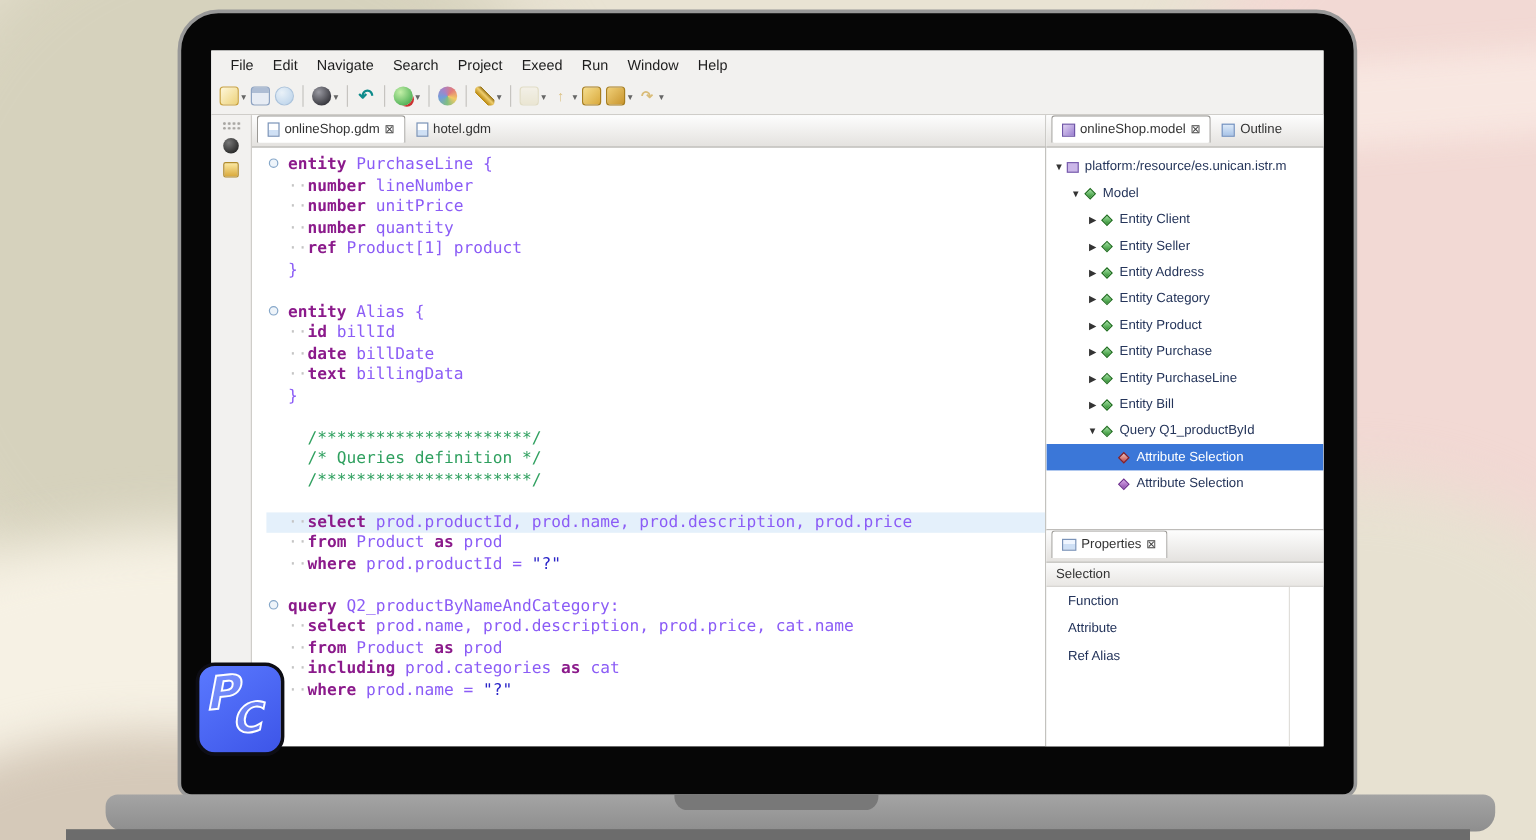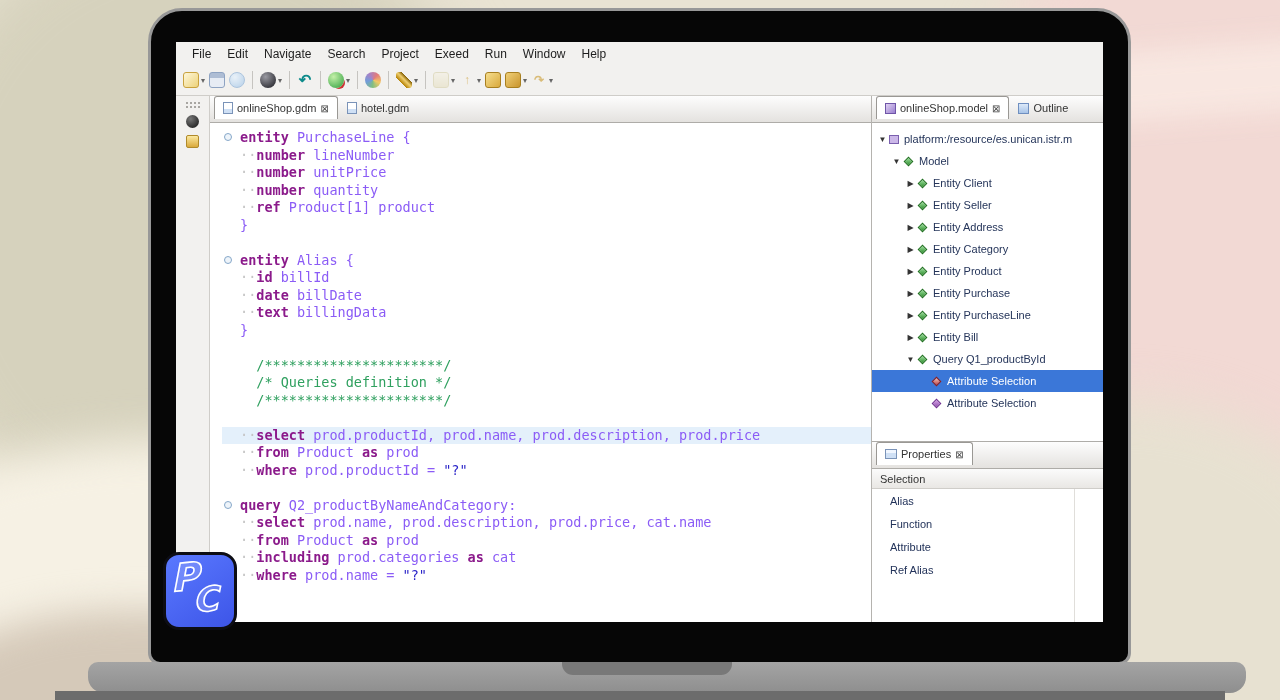--- a/index.html
+++ b/index.html
@@ -318,21 +318,20 @@
             <span class="fi fi-props"></span>
             <span class="tlabel">Properties</span>
             <span class="tclose">⊠</span>
           </span>
         </div>
         <div class="phead">
           <span>Selection</span>
         </div>
         <div class="pbody">
           <div class="pcol"></div>
-        <div class="prow">Alias</div>
             <div class="prow">Function</div>
             <div class="prow">Attribute</div>
             <div class="prow">Ref Alias</div>
           </div>
       </div>
     </div>
   </div>
 </div>
 
 <div class="abs base">

